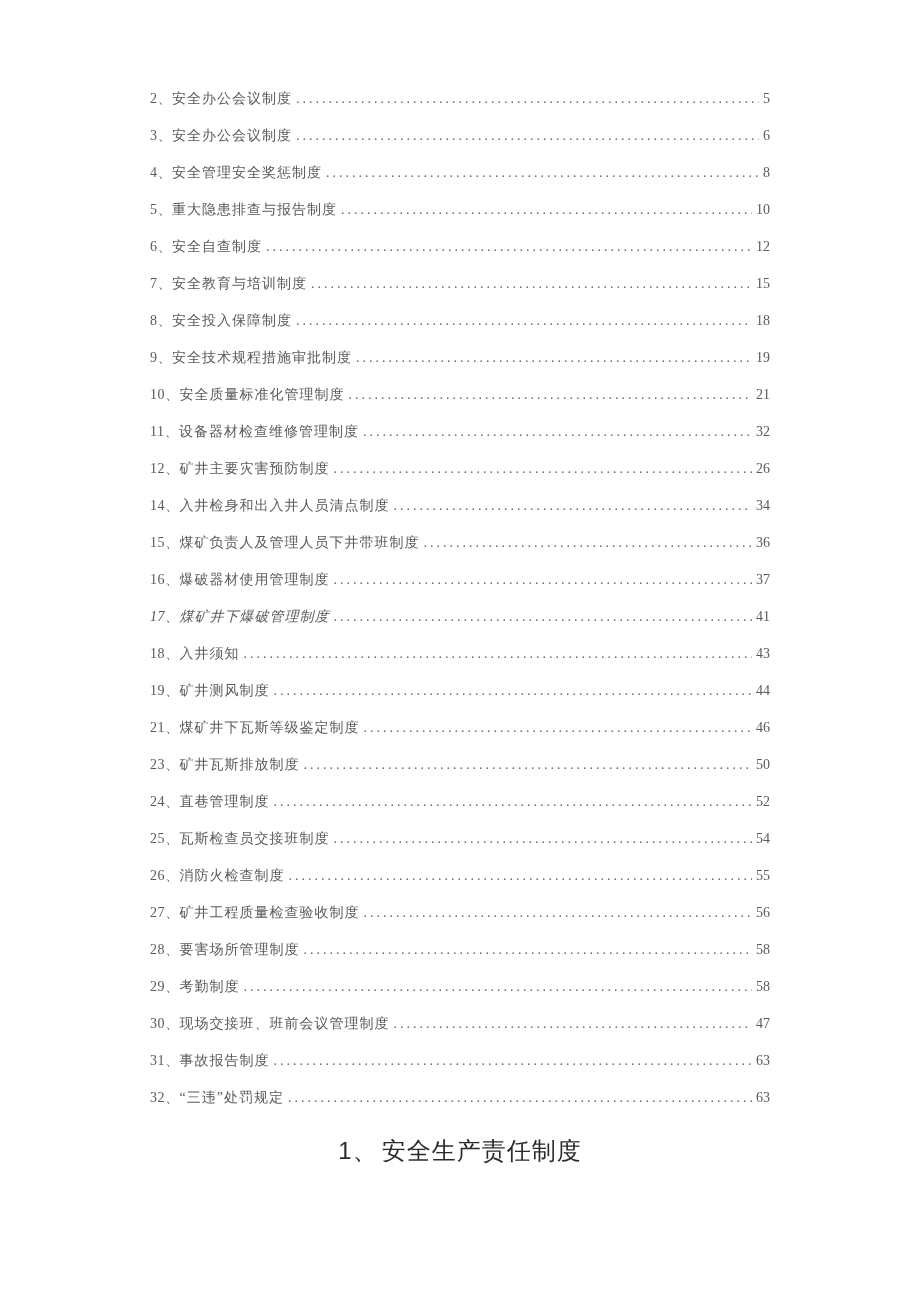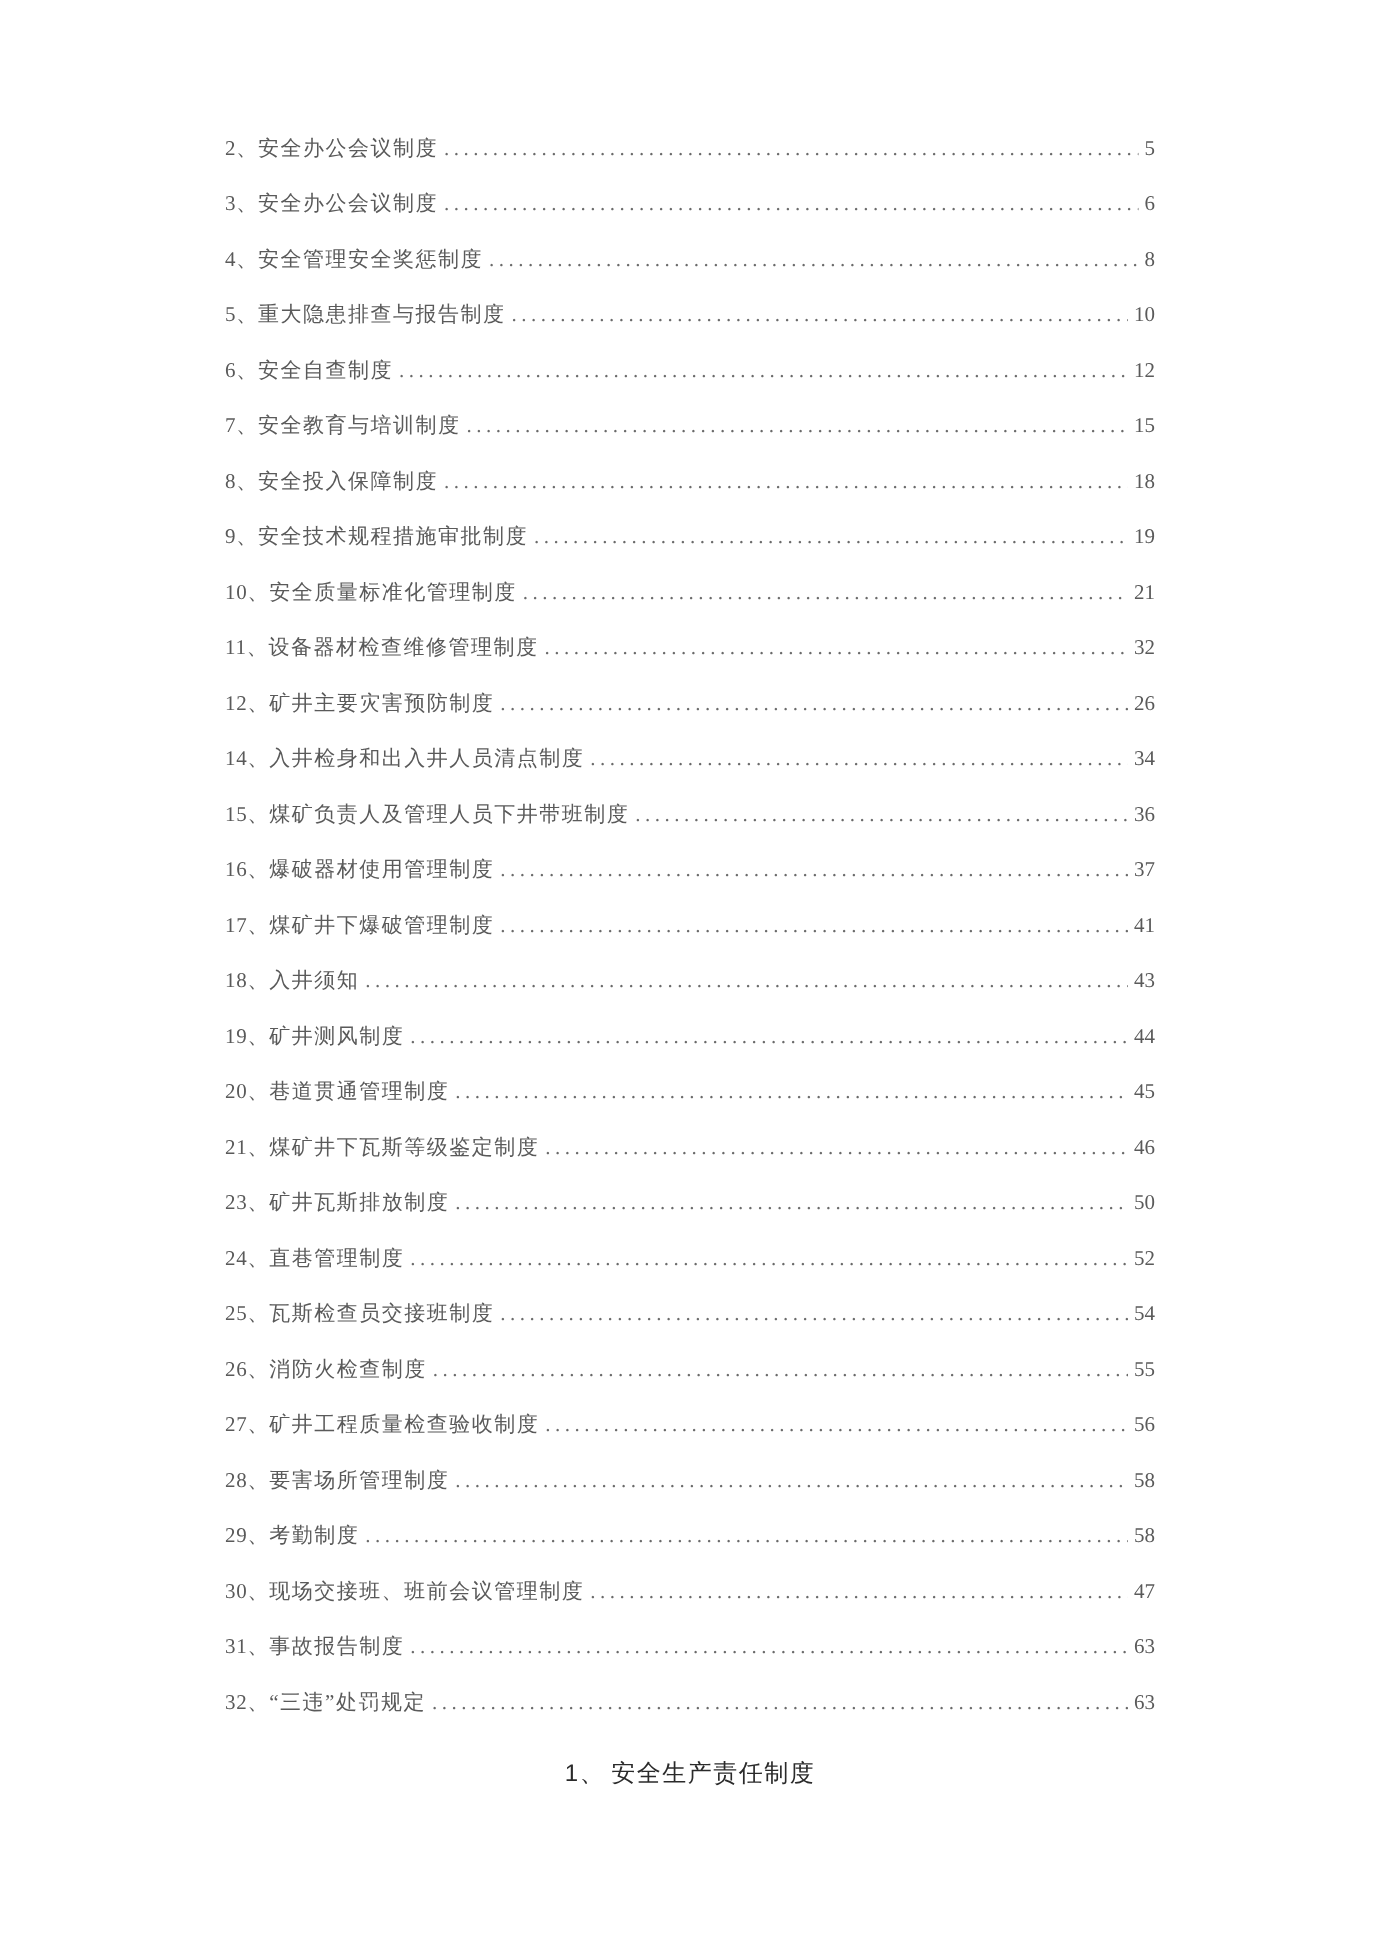--- a/index.html
+++ b/index.html
@@ -38,24 +38,25 @@
     color: #6a6a6a;
   }
   .toc-dots::after {
     content: ".................................................................................................................................";
   }
   .toc-page {
     flex: 0 0 auto;
     color: #5a5a5a;
   }
   .italic {
+    font-style: italic;
   }
   .heading {
     text-align: center;
-    font-size: 16px;
+    font-size: 24px;
     color: #2a2a2a;
     margin-top: 28px;
     letter-spacing: 1px;
   }
   .heading .hnum {
     font-family: Arial, sans-serif;
     margin-right: 4px;
   }
 </style>
 </head>
@@ -157,26 +158,20 @@
         <span class="toc-num">18、</span>
         <span class="toc-title">入井须知</span>
         <span class="toc-dots"></span>
         <span class="toc-page">43</span>
       </div>
       <div class="toc-entry">
         <span class="toc-num">19、</span>
         <span class="toc-title">矿井测风制度</span>
         <span class="toc-dots"></span>
         <span class="toc-page">44</span>
-      </div>
-      <div class="toc-entry">
-        <span class="toc-num">20、</span>
-        <span class="toc-title">巷道贯通管理制度</span>
-        <span class="toc-dots"></span>
-        <span class="toc-page">45</span>
       </div>
       <div class="toc-entry">
         <span class="toc-num">21、</span>
         <span class="toc-title">煤矿井下瓦斯等级鉴定制度</span>
         <span class="toc-dots"></span>
         <span class="toc-page">46</span>
       </div>
       <div class="toc-entry">
         <span class="toc-num">23、</span>
         <span class="toc-title">矿井瓦斯排放制度</span>

